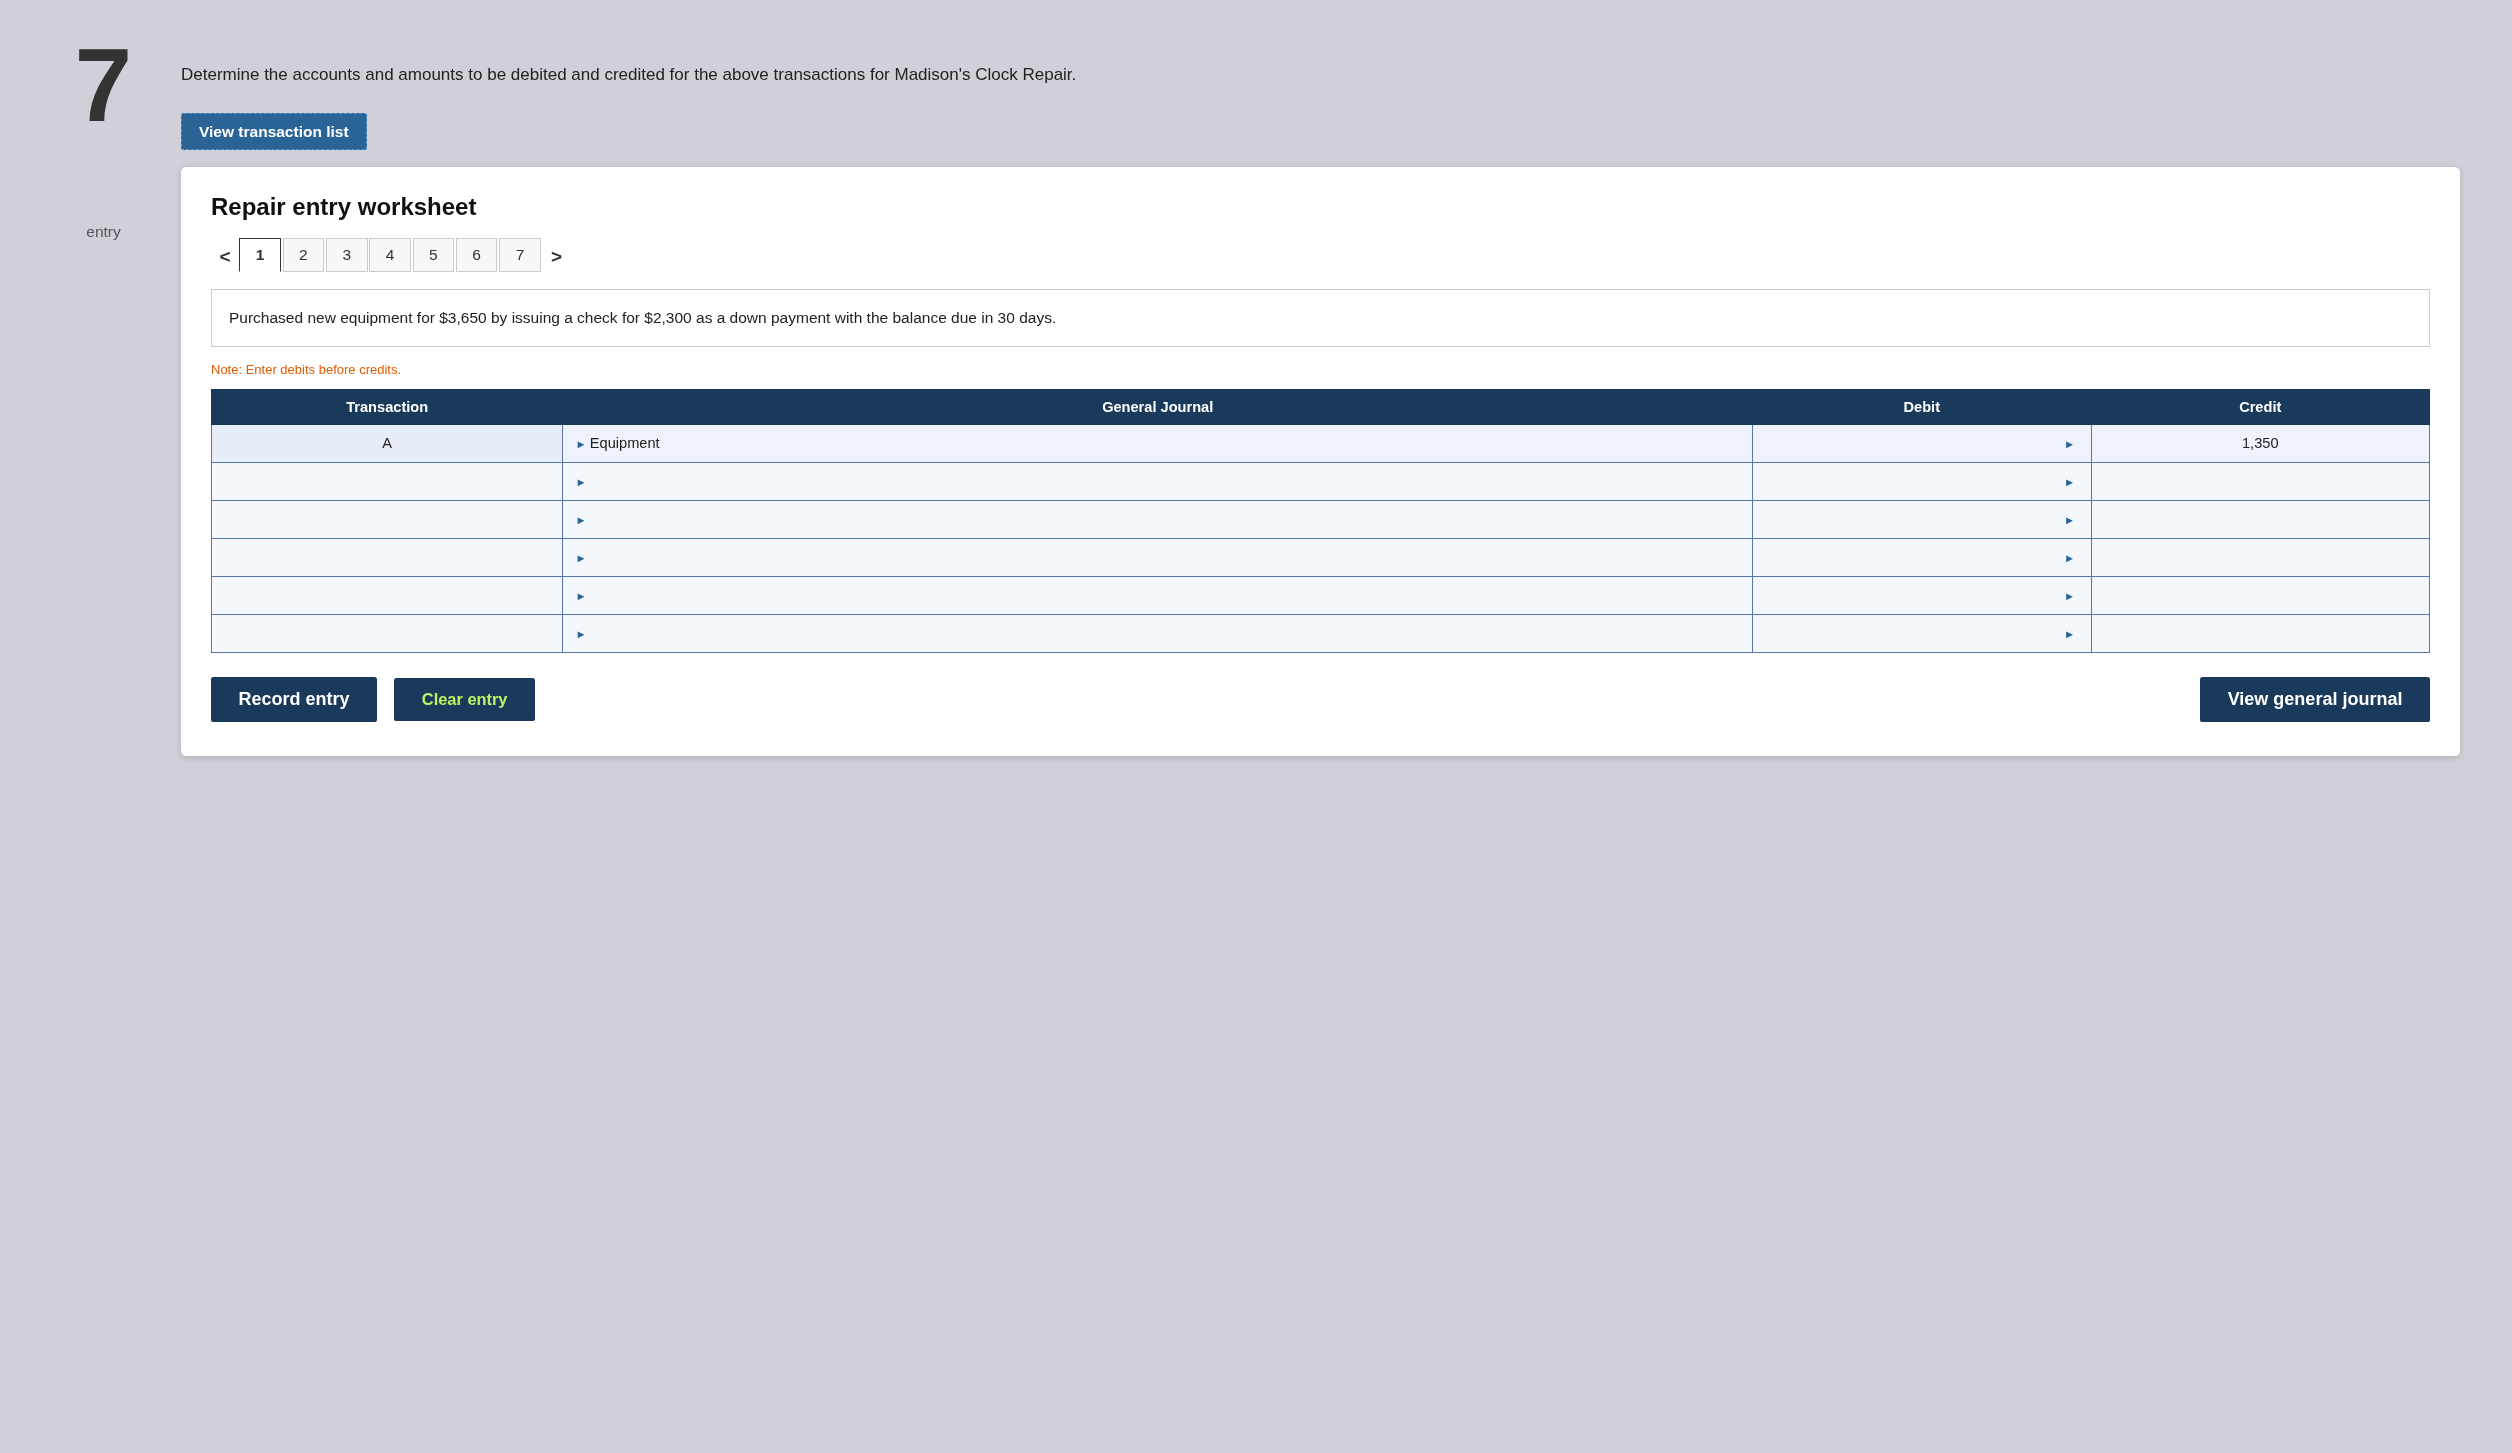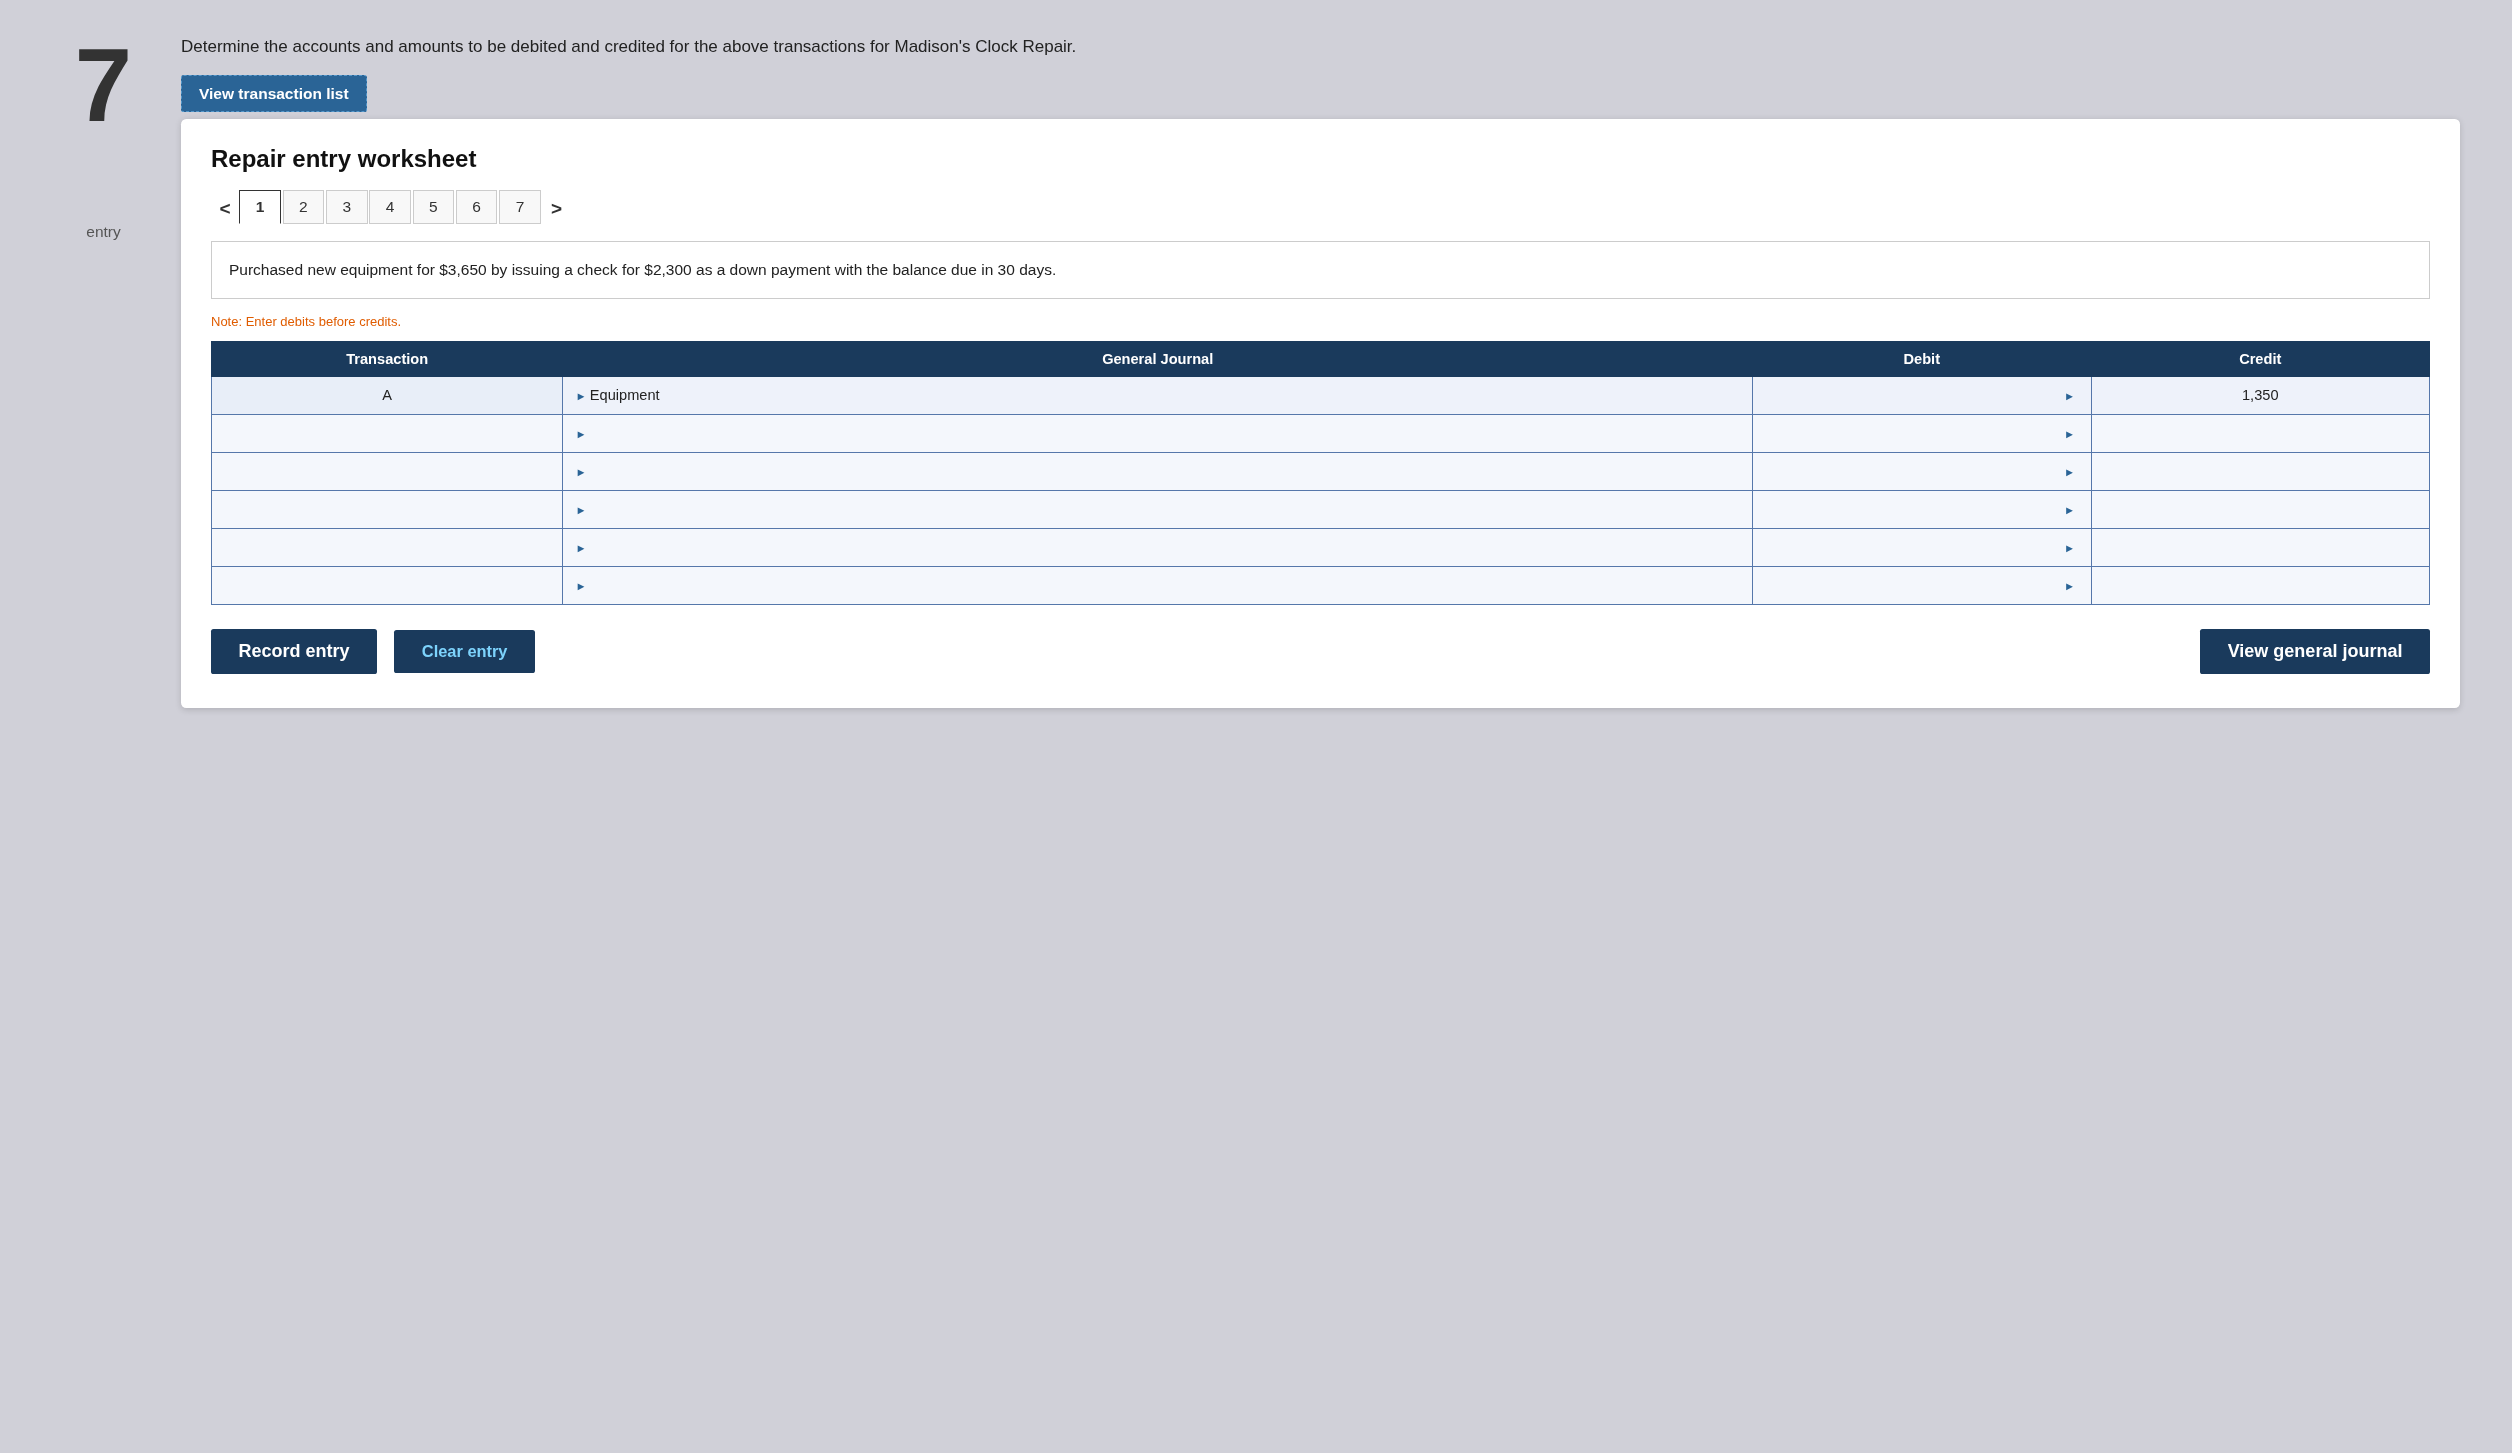--- a/index.html
+++ b/index.html
@@ -30,21 +30,22 @@
     }
     .ebook-label {
       font-size: 15.5px;
       color: #555;
       margin-top: 69px;
     }
     .main-content {
       flex: 1;
       display: flex;
       flex-direction: column;
-      gap: 7px;
+      gap: 17px;
+      margin-top: 28px;
     }
     .instruction-text {
       font-size: 17px;
       color: #222;
       line-height: 1.5;
       margin-bottom: 8.6px;
     }
     .view-transaction-btn {
       background: #2a6496;
       color: white;
@@ -183,21 +184,21 @@
       color: white;
       border: none;
       padding: 12px 27.6px;
       font-size: 18px;
       font-weight: bold;
       cursor: pointer;
       border-radius: 2.6px;
     }
     .btn-clear {
       background: #1a3a5c;
-      color: #7dd3fc;
+      color: #bef264;
       border: none;
       padding: 12px 27.6px;
       font-size: 16.4px;
       font-weight: bold;
       cursor: pointer;
       border-radius: 2.6px;
     }
     .btn-view-journal {
       background: #1a3a5c;
       color: white;

